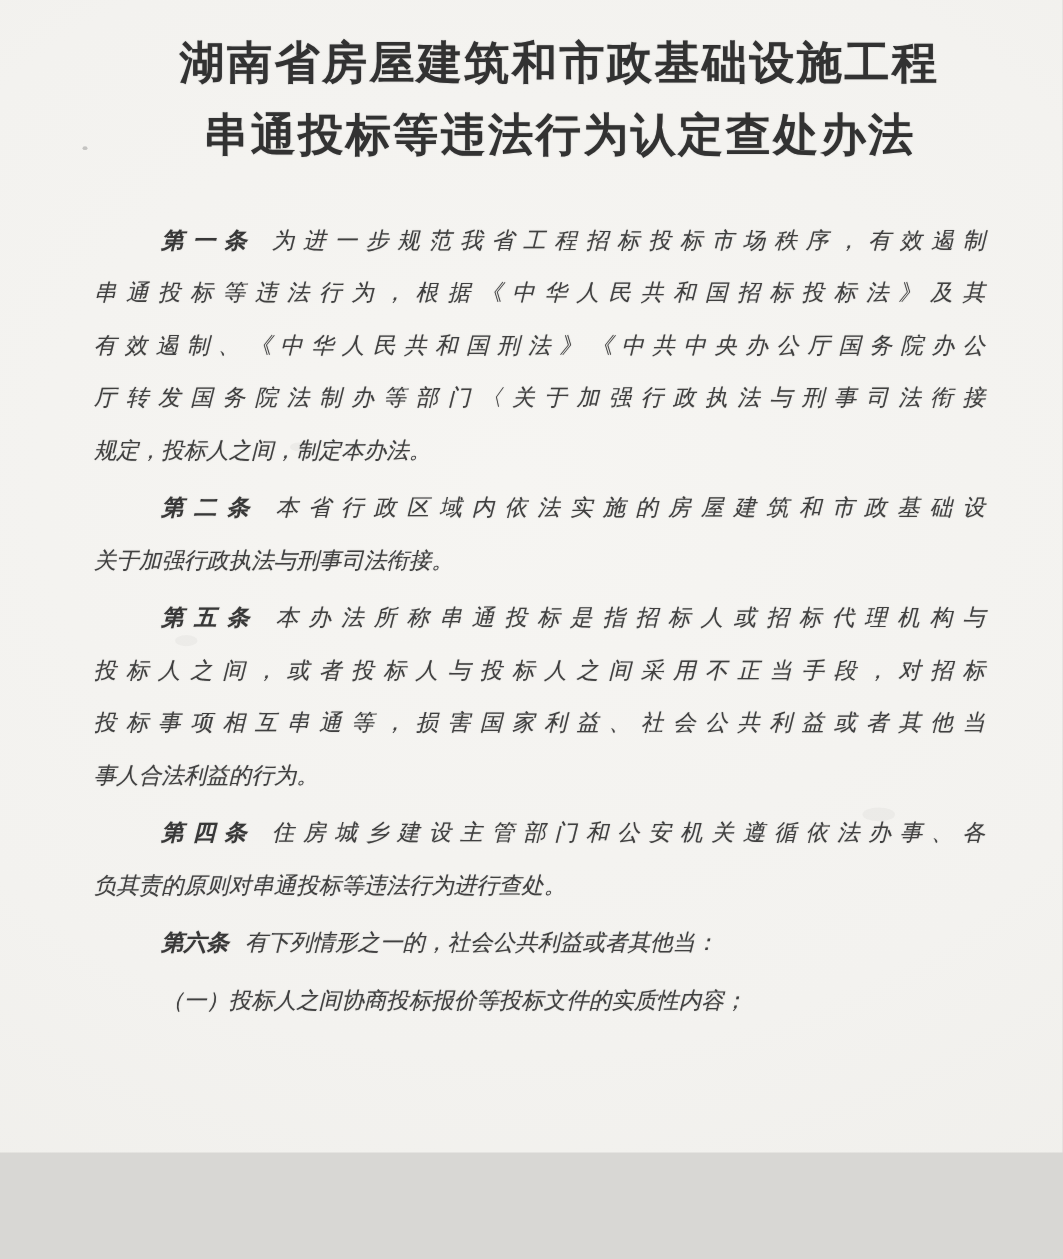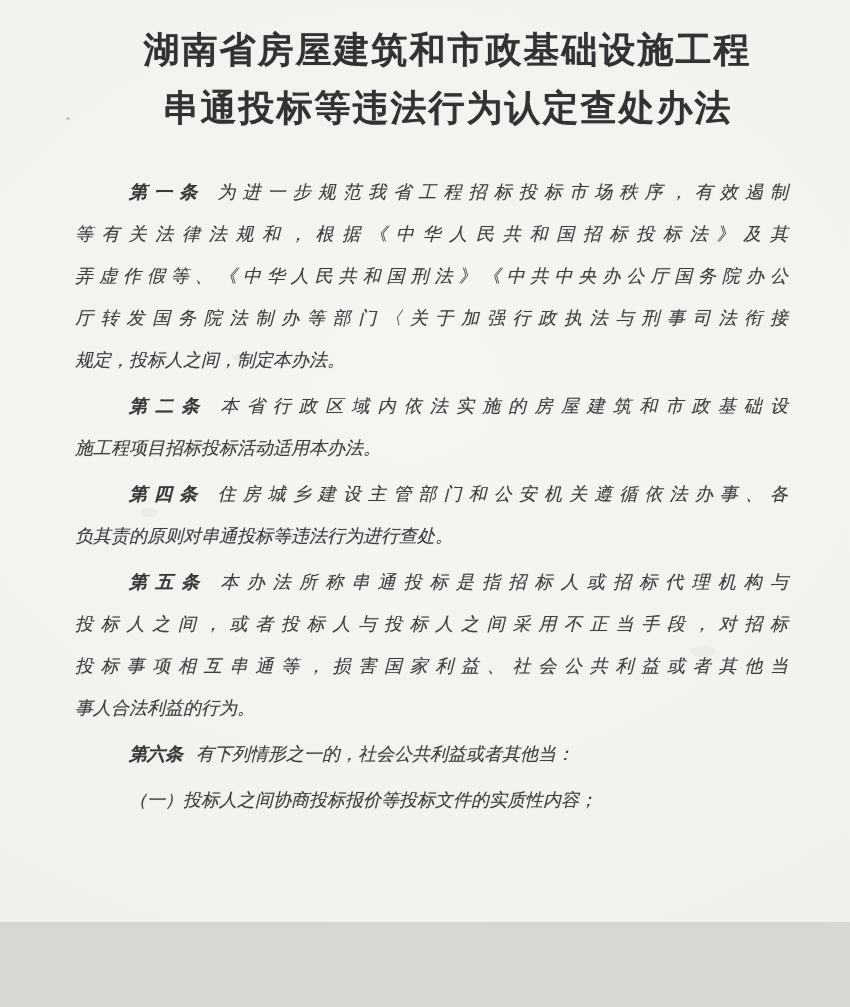--- a/index.html
+++ b/index.html
@@ -91,38 +91,38 @@
 <div class="page">
 
   <div class="doc-title">
     <div>湖南省房屋建筑和市政基础设施工程</div>
     <div>串通投标等违法行为认定查处办法</div>
   </div>
 
   <div class="doc-body">
       <div class="para">
         <div class="line indent full"><span class="para-label">第一条</span><span>为进一步规范我省工程招标投标市场秩序，有效遏制</span></div>
-        <div class="line full">等有关法律法规和，根据《中华人民共和国招标投标法》及其</div>
-        <div class="line full">弄虚作假等、《中华人民共和国刑法》《中共中央办公厅国务院办公</div>
+        <div class="line full">串通投标等违法行为，根据《中华人民共和国招标投标法》及其</div>
+        <div class="line full">有效遏制、《中华人民共和国刑法》《中共中央办公厅国务院办公</div>
         <div class="line full">厅转发国务院法制办等部门〈关于加强行政执法与刑事司法衔接</div>
         <div class="line">规定，投标人之间，制定本办法。</div>
       </div>
       <div class="para">
         <div class="line indent full"><span class="para-label">第二条</span><span>本省行政区域内依法实施的房屋建筑和市政基础设</span></div>
-        <div class="line">施工程项目招标投标活动适用本办法。</div>
-      </div>
-      <div class="para">
-        <div class="line indent full"><span class="para-label">第四条</span><span>住房城乡建设主管部门和公安机关遵循依法办事、各</span></div>
-        <div class="line">负其责的原则对串通投标等违法行为进行查处。</div>
+        <div class="line">关于加强行政执法与刑事司法衔接。</div>
       </div>
       <div class="para">
         <div class="line indent full"><span class="para-label">第五条</span><span>本办法所称串通投标是指招标人或招标代理机构与</span></div>
         <div class="line full">投标人之间，或者投标人与投标人之间采用不正当手段，对招标</div>
         <div class="line full">投标事项相互串通等，损害国家利益、社会公共利益或者其他当</div>
         <div class="line">事人合法利益的行为。</div>
+      </div>
+      <div class="para">
+        <div class="line indent full"><span class="para-label">第四条</span><span>住房城乡建设主管部门和公安机关遵循依法办事、各</span></div>
+        <div class="line">负其责的原则对串通投标等违法行为进行查处。</div>
       </div>
       <div class="para">
         <div class="line indent"><span class="para-label">第六条</span><span>有下列情形之一的，社会公共利益或者其他当：</span></div>
       </div>
       <div class="para">
         <div class="line indent">（一）投标人之间协商投标报价等投标文件的实质性内容；</div>
       </div>
     </div>
 
   <div class="page-number">— 3 —</div>

